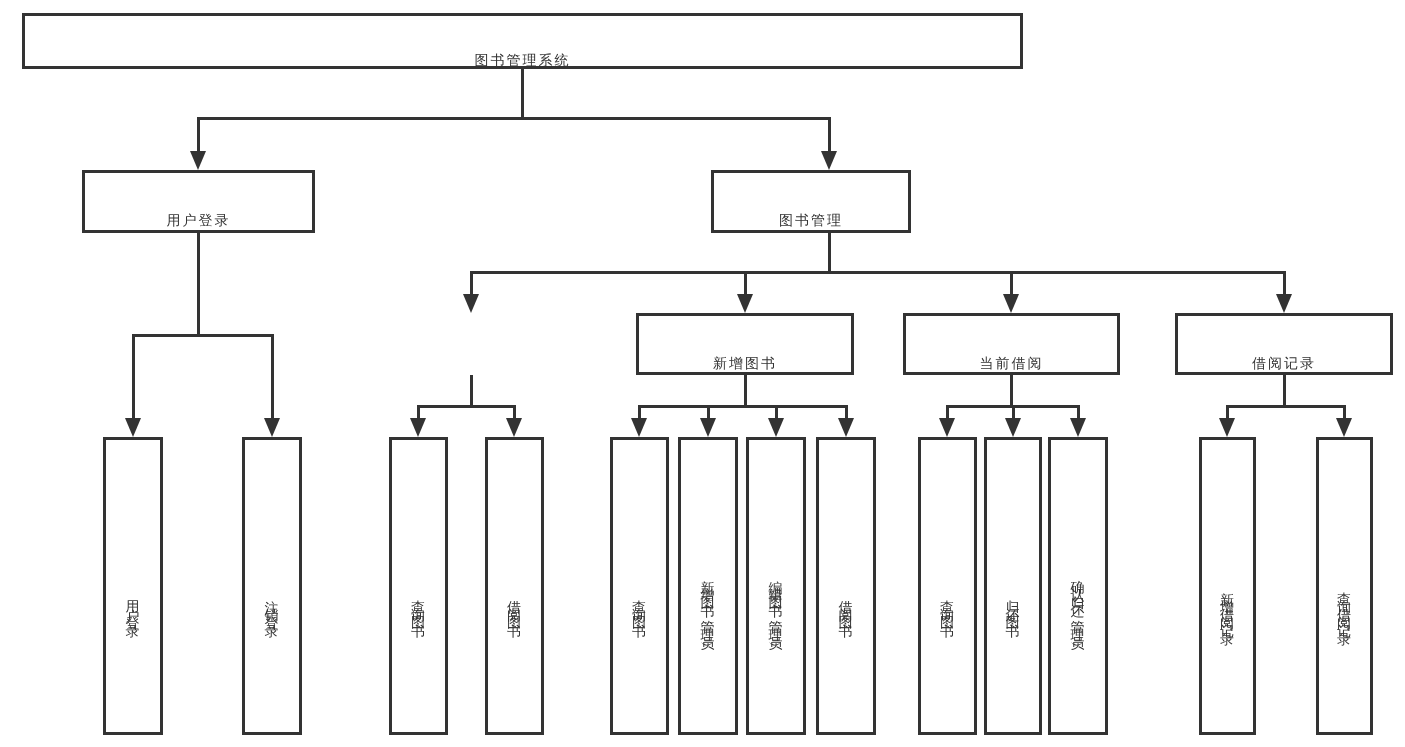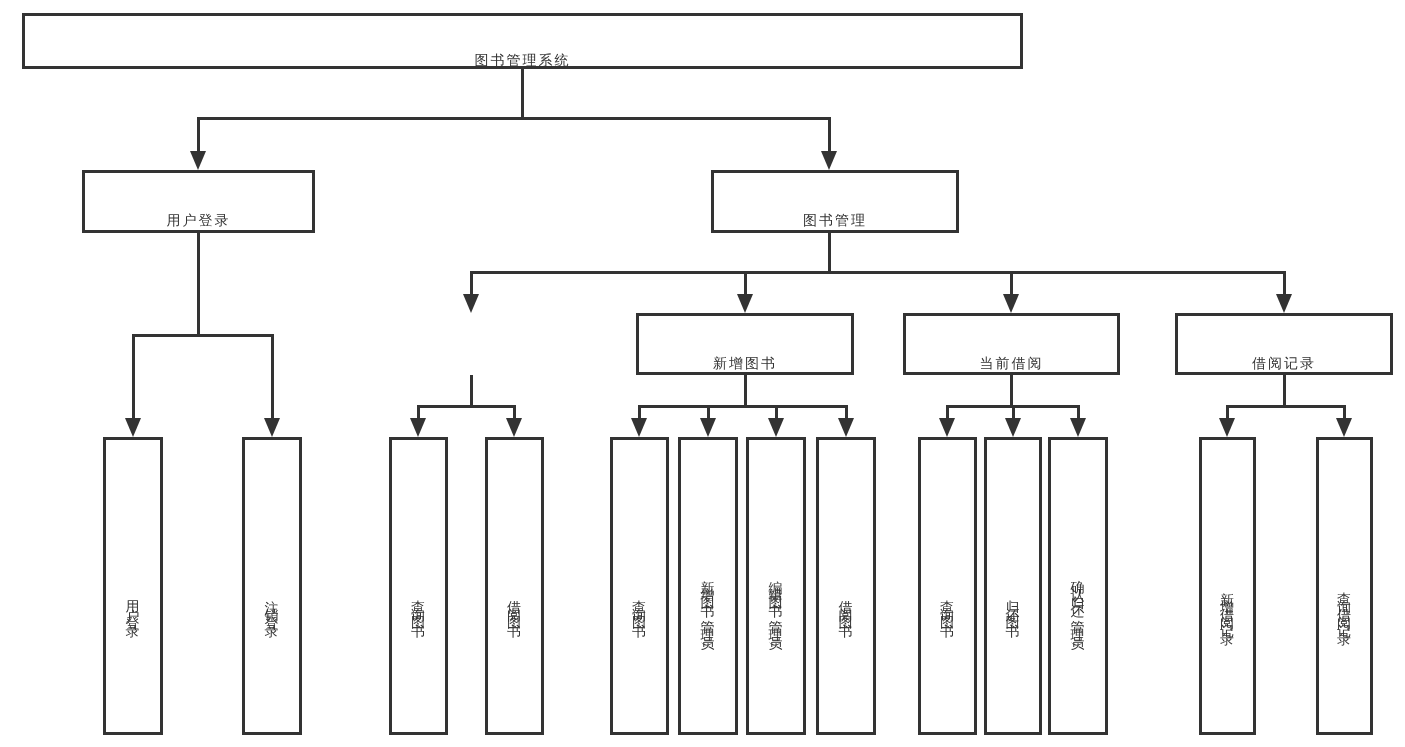--- a/index.html
+++ b/index.html
@@ -110,21 +110,21 @@
     <div class="line" style="left: 1225.5px; top: 406px; width: 3px; height: 15px;"></div>
     <div class="arrow" style="left: 1219px; top: 418px;"></div>
     <div class="line" style="left: 1342.5px; top: 406px; width: 3px; height: 15px;"></div>
     <div class="arrow" style="left: 1336px; top: 418px;"></div>
     <div class="node" style="left: 22px; top: 13px; width: 1001px; height: 56px;">
       <span class="node-label">图书管理系统</span>
     </div>
     <div class="node" style="left: 82px; top: 170px; width: 233px; height: 63px;">
       <span class="node-label">用户登录</span>
     </div>
-    <div class="node" style="left: 711px; top: 170px; width: 248px; height: 63px;">
+    <div class="node" style="left: 711px; top: 170px; width: 200px; height: 63px;">
       <span class="node-label">图书管理</span>
     </div>
     <div class="node" style="left: 636px; top: 313px; width: 218px; height: 62px;">
       <span class="node-label">新增图书</span>
     </div>
     <div class="node" style="left: 903px; top: 313px; width: 217px; height: 62px;">
       <span class="node-label">当前借阅</span>
     </div>
     <div class="node" style="left: 1175px; top: 313px; width: 218px; height: 62px;">
       <span class="node-label">借阅记录</span>

